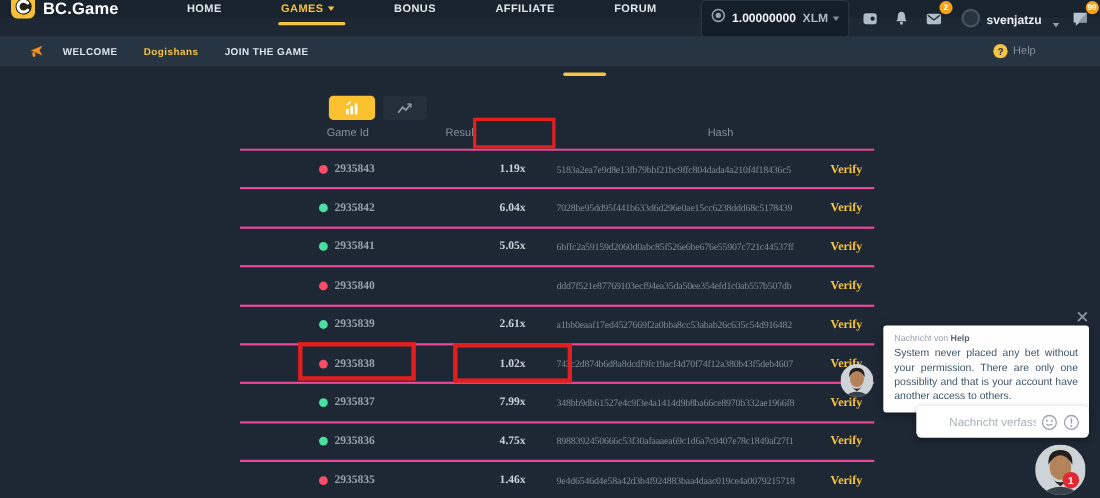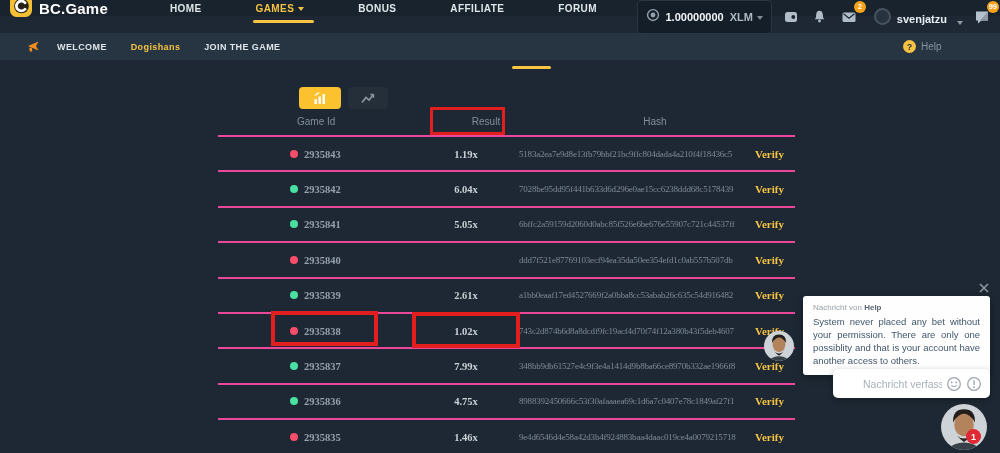--- a/index.html
+++ b/index.html
@@ -37,31 +37,31 @@
   .help-label { color:#8793a0; font-size:10px; }
 
   
   .tab-indicator { position:absolute; left:512px; top:66px; width:39px; height:3px; background:#f6c343; border-radius:2px; }
   .view-toggle { position:absolute; left:299px; top:87px; display:flex; gap:7px; }
   .btn-chart { width:42px; height:22px; border-radius:4px; background:#fcc12e; border:none; display:flex; align-items:center; justify-content:center; cursor:pointer; }
   .btn-trend { width:40px; height:22px; border-radius:4px; background:#242f3a; border:none; display:flex; align-items:center; justify-content:center; cursor:pointer; }
 
   .thead span { position:absolute; top:116px; font-size:10px; color:#828f9b; }
   .th-gameid { left:297px; }
-  .th-result { left:436px; width:100px; text-align:center; }
+  .th-result { left:405px; width:100px; text-align:left; }
   .th-hash   { left:540px; width:230px; text-align:center; }
 
   .trows { position:absolute; left:218px; top:135px; width:577px; height:318px; overflow:hidden; }
   .trow { position:relative; height:35.4px; border-top:2px solid #ec4899;font-family:Liberation Serif, serif; }
   .dot { position:absolute; left:72px; top:50%; transform:translateY(-50%); width:8px; height:8px; border-radius:50%; }
   .dot.red { background:#fb4c6a; }
   .dot.green { background:#49e0a1; }
   .gid { position:absolute; left:86px; top:50%; transform:translateY(-50%); font-size:10.5px; font-weight:700; color:#95a1ad; }
   .res { position:absolute; left:168px; width:160px; text-align:center; top:50%; transform:translateY(-50%); font-size:10.5px; font-weight:700; color:#c9d0d6; }
-  .hash { position:absolute; left:301px; width:243px; top:50%; transform:translateY(-50%); font-size:9px; letter-spacing:-.2px; color:#7d8a96; white-space:nowrap; overflow:hidden; }
+  .hash { position:absolute; left:288px; width:243px; top:50%; transform:translateY(-50%); font-size:9px; letter-spacing:-.2px; color:#7d8a96; white-space:nowrap; overflow:hidden; }
   .verify { position:absolute; left:537px; top:50%; transform:translateY(-50%); font-size:11px; font-weight:700; color:#f6c343; text-decoration:none; cursor:pointer; }
 
   
   .anno { position:absolute; border:3px solid #e31e1e; z-index:4; }
   .anno-result-header { left:430px; top:107px; width:75px; height:28px; }
   .anno-gameid-cell { left:271px; top:311px; width:107px; height:35px; border-width:4px; }
   .anno-result-cell { left:412px; top:312px; width:108px; height:36px; border-width:4px; }
 
   
   .chat-close { position:absolute; left:977px; top:281px; width:14px; height:14px; background:none; border:none; cursor:pointer; z-index:6; display:flex; align-items:center; justify-content:center; }

